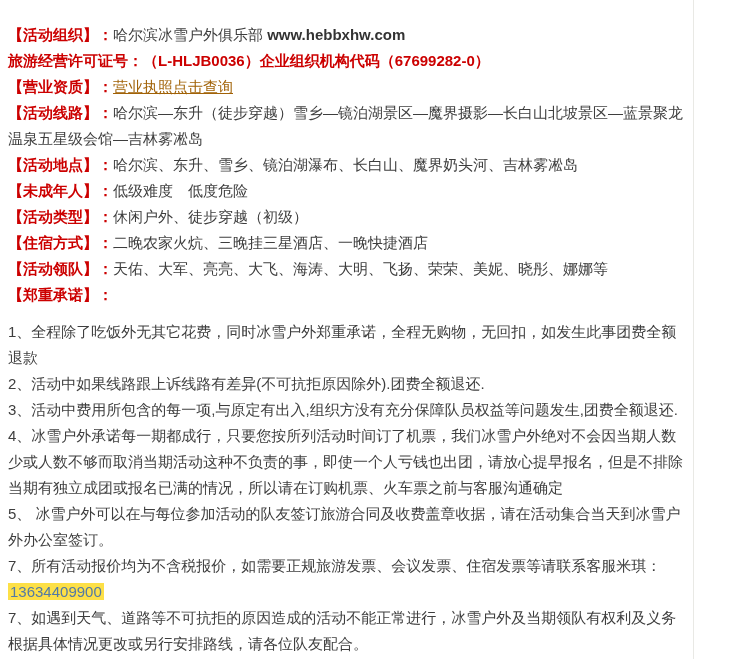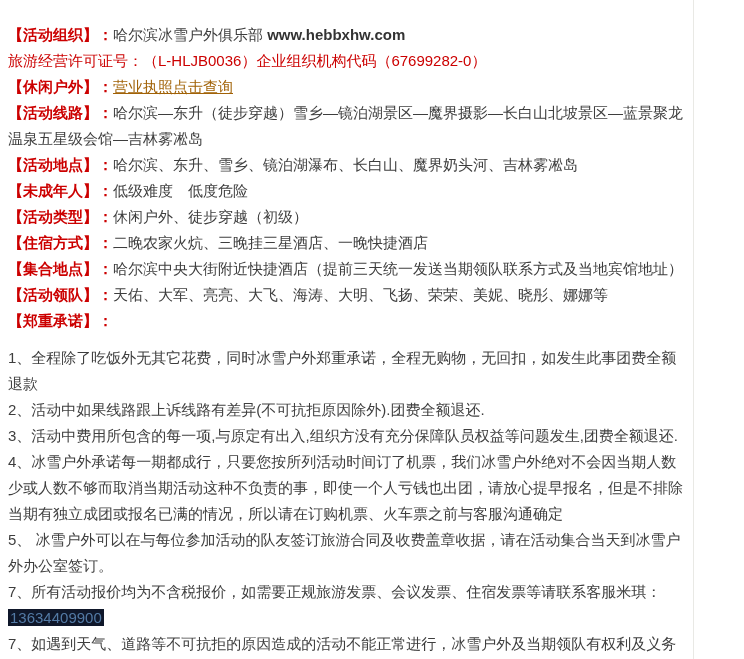--- a/index.html
+++ b/index.html
@@ -21,53 +21,53 @@
     line-height: 26px;
     color: #3e3e3e;
   }
   p.line { margin: 0; }
   .lbl {
     color: #cc0000;
     font-weight: bold;
   }
   .red-line {
     color: #cc0000;
-    font-weight: normal;
+    font-weight: bold;
   }
   .url {
     font-weight: bold;
     color: #333333;
   }
   .license-link {
     color: #a16207;
     text-decoration: underline;
     cursor: pointer;
   }
   .phone {
     color: #537aa5;
-    background: #0f172a;
+    background: #fde047;
     padding: 0 2px;
     cursor: pointer;
   }
   .spacer { height: 11px; }
 </style>
 </head>
 <body>
 
 <div class="page">
 
   <section>
     <p class="line">
       <span class="lbl">【活动组织】：</span><span>哈尔滨冰雪户外俱乐部 </span><span class="url">www.hebbxhw.com</span>
     </p>
 
     <p class="line red-line">旅游经营许可证号：（L-HLJB0036）企业组织机构代码（67699282-0）</p>
 
     <p class="line">
-      <span class="lbl">【休闲户外】：</span><a class="license-link">营业执照点击查询</a>
+      <span class="lbl">【营业资质】：</span><a class="license-link">营业执照点击查询</a>
     </p>
 
     <p class="line">
       <span class="lbl">【活动线路】：</span><span>哈尔滨—东升（徒步穿越）雪乡—镜泊湖景区—魔界摄影—长白山北坡景区—蓝景聚龙温泉五星级会馆—吉林雾凇岛</span>
     </p>
 
     <p class="line">
       <span class="lbl">【活动地点】：</span><span>哈尔滨、东升、雪乡、镜泊湖瀑布、长白山、魔界奶头河、吉林雾凇岛</span>
     </p>
 
@@ -77,23 +77,20 @@
 
     <p class="line">
       <span class="lbl">【活动类型】：</span><span>休闲户外、徒步穿越（初级）</span>
     </p>
 
 
     <p class="line">
       <span class="lbl">【住宿方式】：</span><span>二晚农家火炕、三晚挂三星酒店、一晚快捷酒店</span>
     </p>
 
-    <p class="line">
-      <span class="lbl">【集合地点】：</span><span>哈尔滨中央大街附近快捷酒店（提前三天统一发送当期领队联系方式及当地宾馆地址）</span>
-    </p>
 
     <p class="line">
       <span class="lbl">【活动领队】：</span><span>天佑、大军、亮亮、大飞、海涛、大明、飞扬、荣荣、美妮、晓彤、娜娜等</span>
     </p>
 
     <p class="line">
       <span class="lbl">【郑重承诺】：</span>
     </p>
   </section>
 

